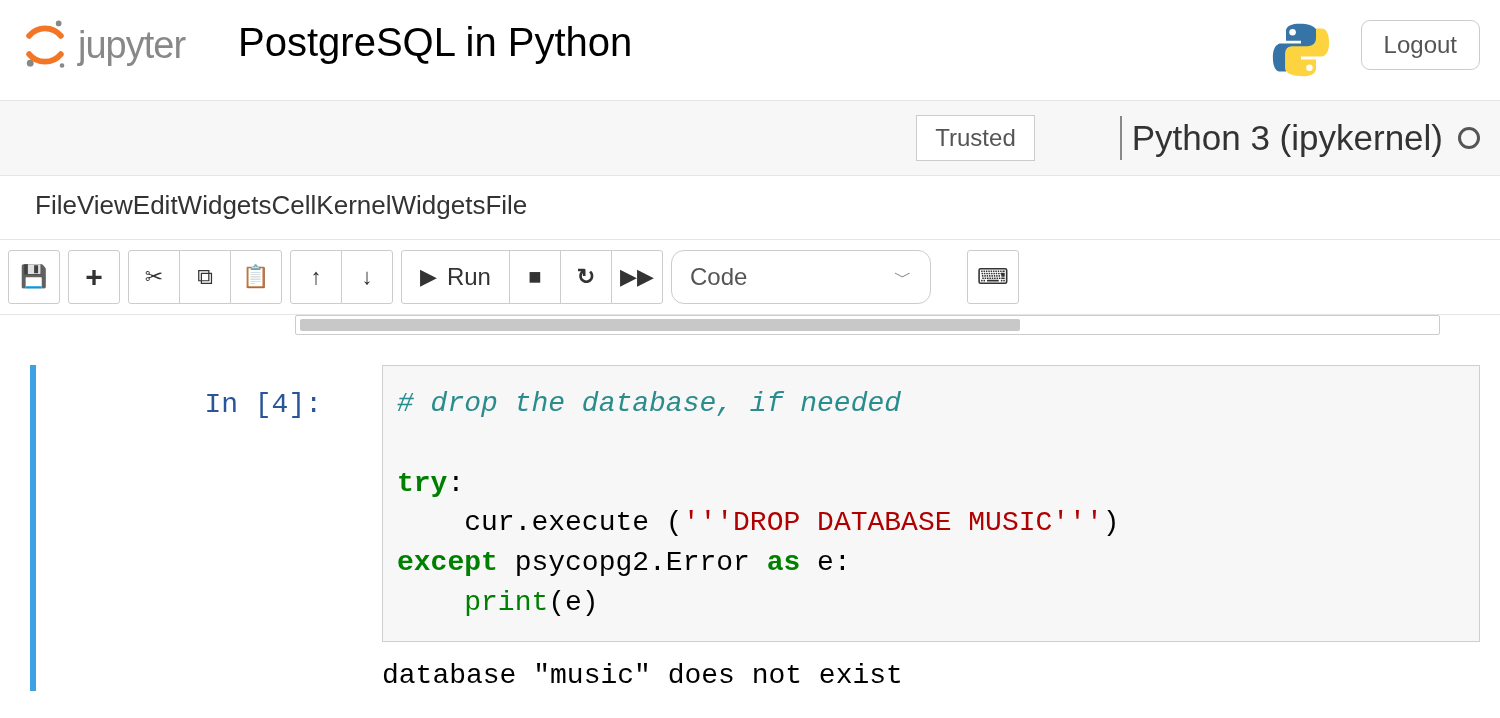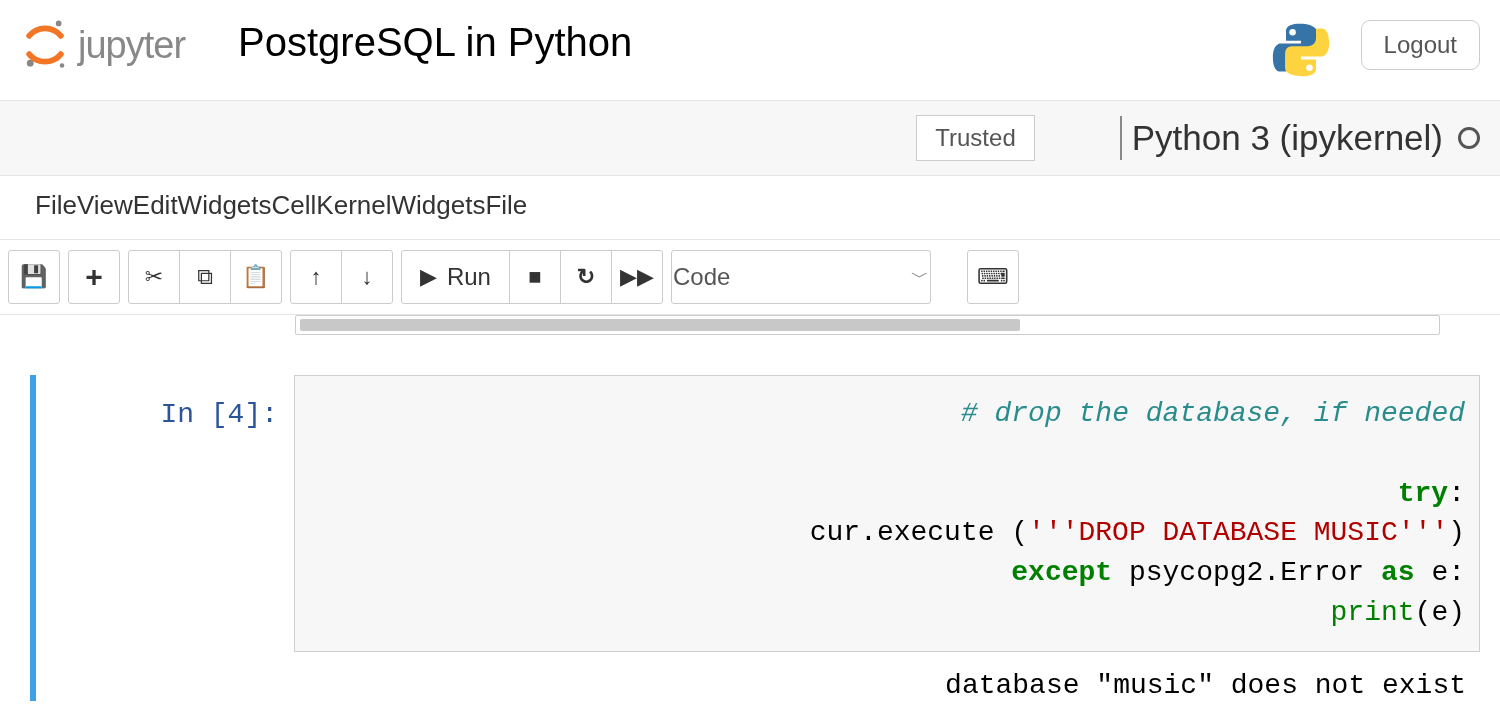--- a/index.html
+++ b/index.html
@@ -28,32 +28,32 @@
 
   
   .toolbar { display: flex; align-items: center; padding: 10px 8px; border-bottom: 1px solid #e5e5e5; gap: 8px; }
   .tb-group { display: flex; }
   .tb-btn { border: 1px solid #ccc; background: #fff; min-width: 52px; height: 54px; display: flex; align-items: center; justify-content: center; cursor: pointer; font-size: 22px; color: #333; margin-left: -1px; }
   .tb-btn:first-child { margin-left: 0; border-top-left-radius: 3px; border-bottom-left-radius: 3px; }
   .tb-btn:last-child { border-top-right-radius: 3px; border-bottom-right-radius: 3px; }
   .tb-solo { border-radius: 3px; }
   .run-btn { padding: 0 18px; gap: 10px; font-size: 24px; }
   .run-btn span.play { font-size: 22px; }
-  .celltype { border: 1px solid #ccc; background: #fff; height: 54px; width: 260px; display: flex; align-items: center; justify-content: space-between; padding: 0 1px; font-size: 24px; color: #555; border-radius: 3px; cursor: pointer; }
+  .celltype { border: 1px solid #ccc; background: #fff; height: 54px; width: 260px; display: flex; align-items: center; justify-content: space-between; padding: 0 18px; font-size: 24px; color: #555; border-radius: 13px; cursor: pointer; }
   .celltype .chev { color: #888; font-size: 18px; }
 
   
   .nb-area { padding: 0 20px 0 30px; }
   .scroll-wrap { border:1px solid #ccc; margin-left:265px; margin-right:40px; height:20px; position:relative; border-radius:2px;}
   .scroll-thumb{ position:absolute; left:4px; width:720px; top:3px; height:12px; background:#c8c8c8; border-radius:2px;}
 
-  .cell { display: flex; margin-top: 40px; }
+  .cell { display: flex; margin-top: 30px; gap: 44px; }
   .run-bar { width: 6px; background: #3ea0e5; margin-right: 2px; }
   .prompt { width: 256px; text-align: right; padding: 24px 16px 0 0; font-family: ui-monospace, Menlo, Monaco, "Courier New", monospace; font-size: 28px; color: #2a5599; }
-  .cell-body { flex: 1; text-align: right; }
+  .cell-body { flex: 1; }
   .code-box { border: 1px solid #cfcfcf; background: #f7f7f7; padding: 18px 14px; font-family: ui-monospace, Menlo, Monaco, "Courier New", monospace; font-size: 28px; line-height: 1.42; white-space: pre; }
   .c-comment { color: #2a8c8c; font-style: italic; }
   .c-kw { color: #008000; font-weight: bold; }
   .c-str { color: #b00000; }
   .c-builtin { color: #008000; }
   .output { font-family: ui-monospace, Menlo, Monaco, "Courier New", monospace; font-size: 28px; padding: 18px 14px 0 0; white-space: pre; }
 </style>
 </head>
 <body>
 

